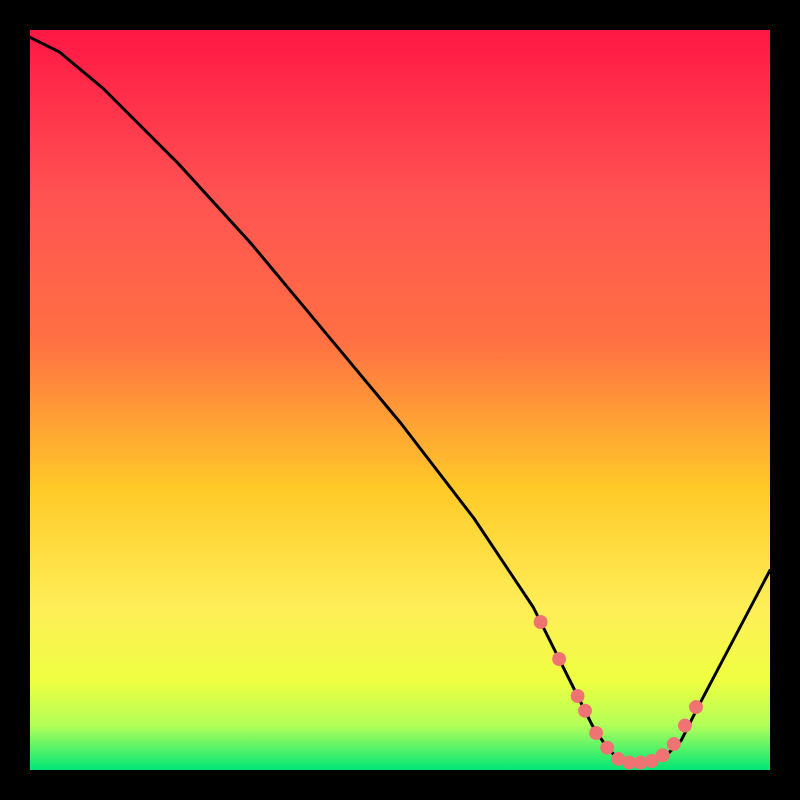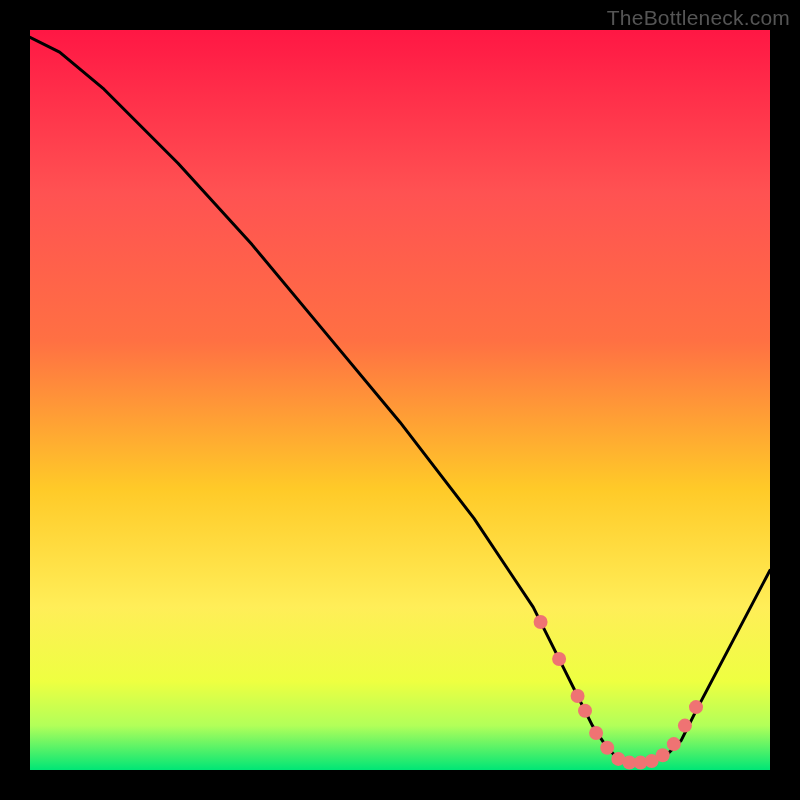--- a/index.html
+++ b/index.html
@@ -38,21 +38,20 @@
     display: block;
     width: 100%;
     height: 100%;
   }
 </style>
 </head>
 <body>
 
 <div class="frame">
 
-  <div class="watermark">TheBottleneck.com</div>
 
   <div class="plot-area">
     <svg viewBox="0 0 740 740" preserveAspectRatio="none">
       <defs>
         <linearGradient id="bg-grad" x1="0" y1="0" x2="0" y2="1">
           <stop id="g0" offset="0%" stop-color="#ff1744"></stop>
           <stop id="g1" offset="22%" stop-color="#ff5252"></stop>
           <stop id="g2" offset="42%" stop-color="#ff7043"></stop>
           <stop id="g3" offset="62%" stop-color="#ffca28"></stop>
           <stop id="g4" offset="78%" stop-color="#ffee58"></stop>

